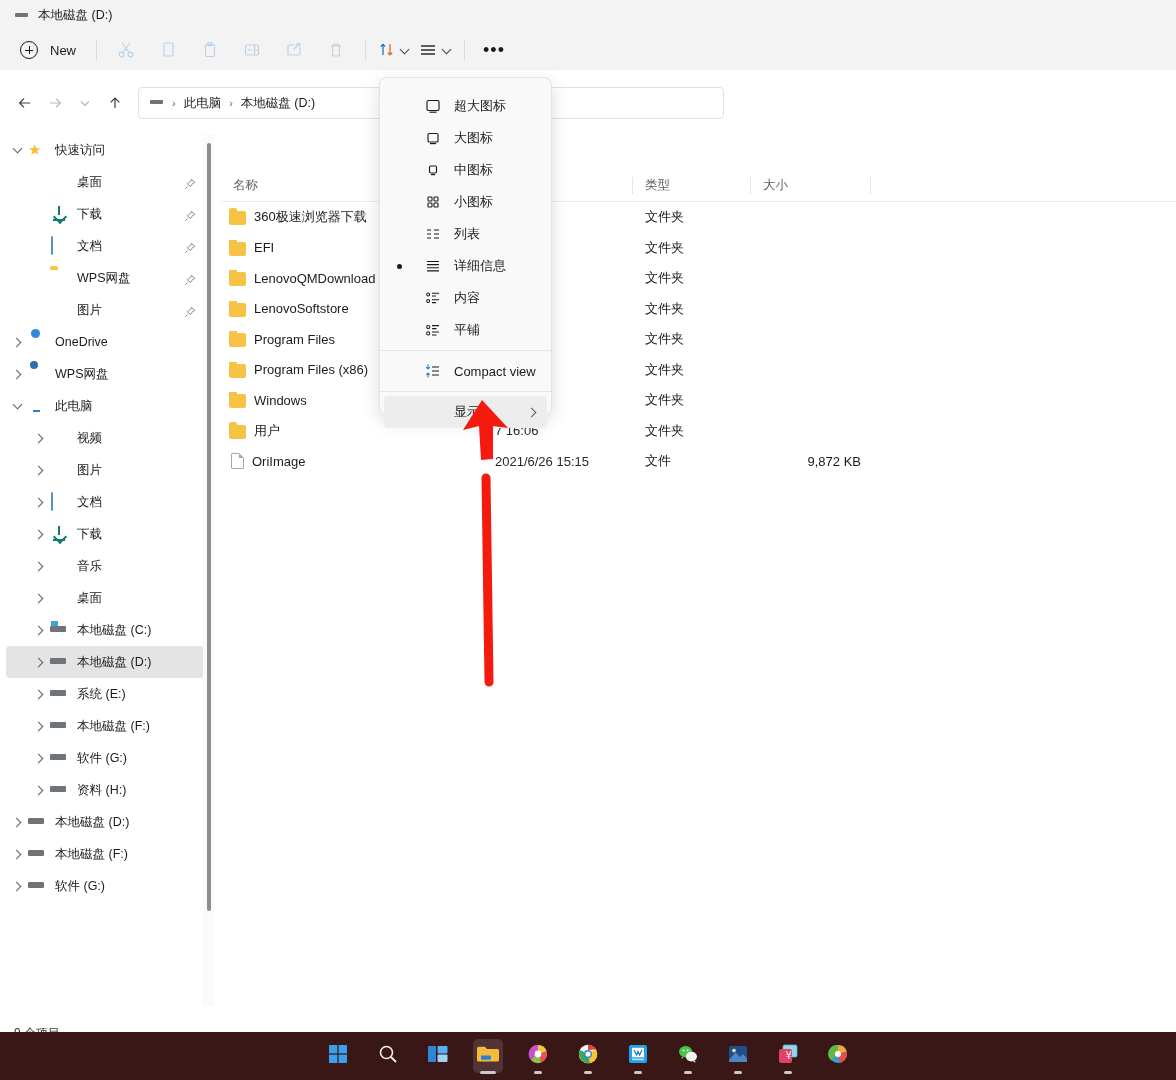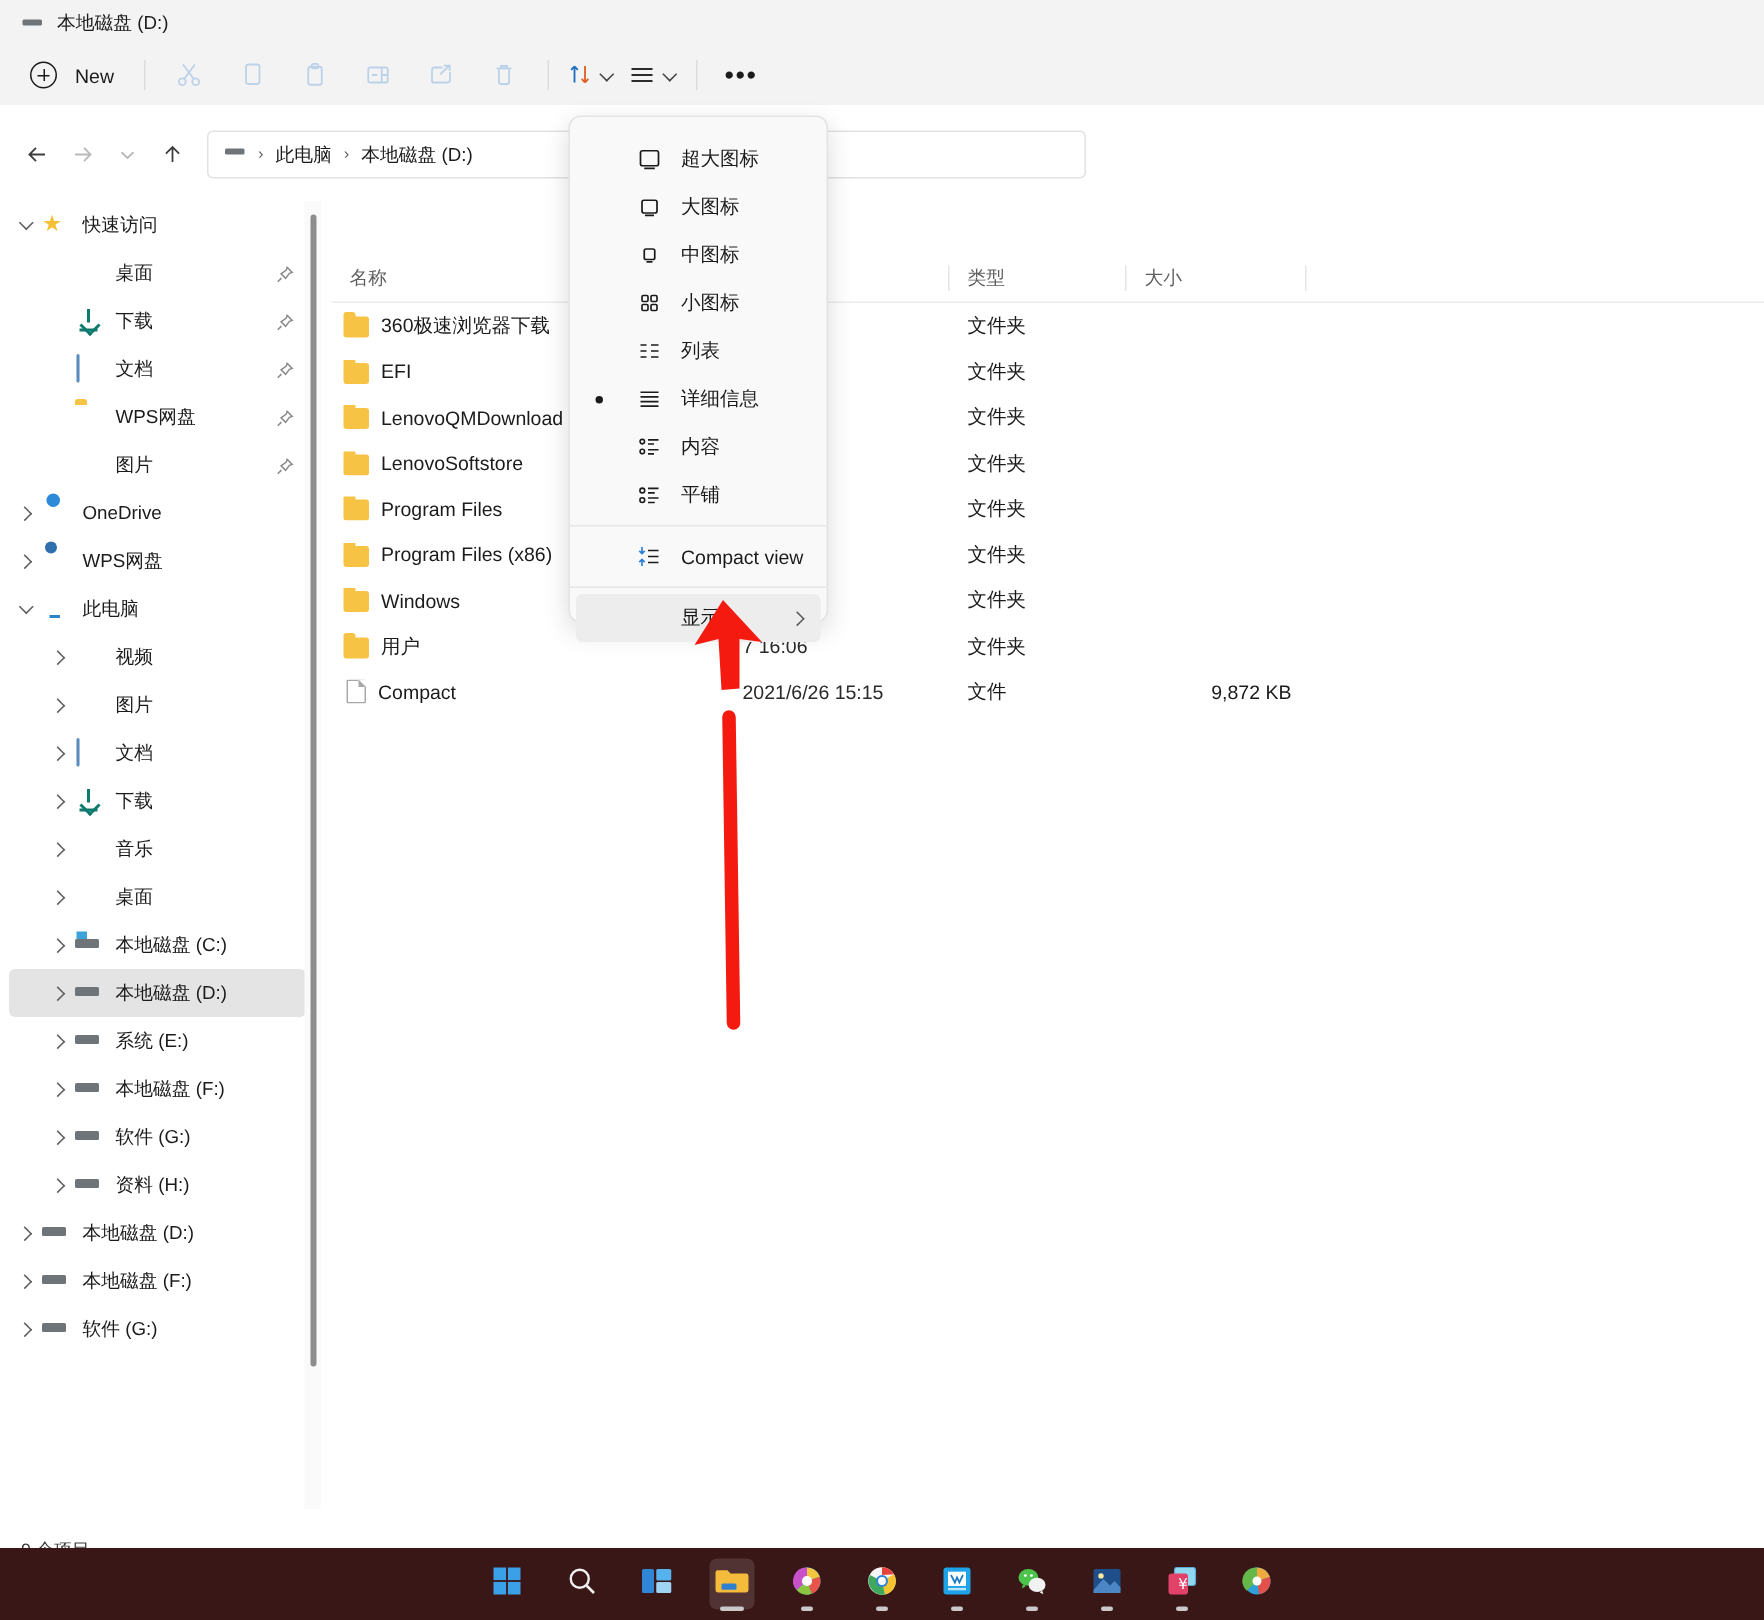--- a/index.html
+++ b/index.html
@@ -590,21 +590,21 @@
             <span class="fi-folder"></span>
             <span>用户</span>
           </div>
           <div class="f-cell f-date">7 16:06</div>
           <div class="f-cell f-type">文件夹</div>
           <div class="f-cell f-size"></div>
         </div>
         <div class="f-row">
           <div class="f-cell f-name">
             <span class="fi-file"></span>
-            <span>Compact</span>
+            <span>OriImage</span>
           </div>
           <div class="f-cell f-date">2021/6/26 15:15</div>
           <div class="f-cell f-type">文件</div>
           <div class="f-cell f-size">9,872 KB</div>
         </div>
       </div>
   </div>
 
   <div class="statusbar">
     <span>9 个项目</span>

